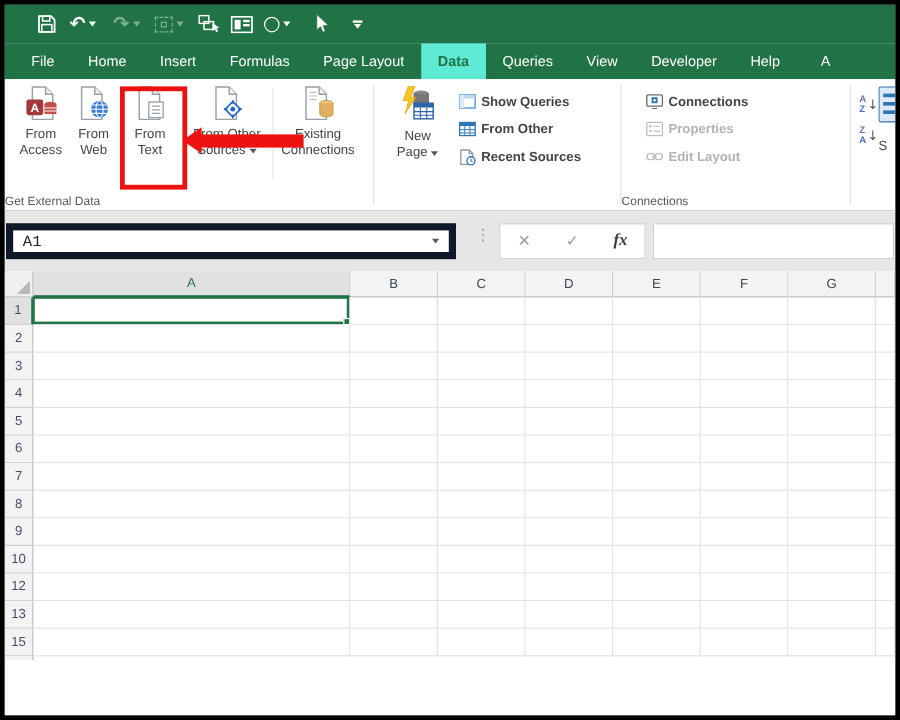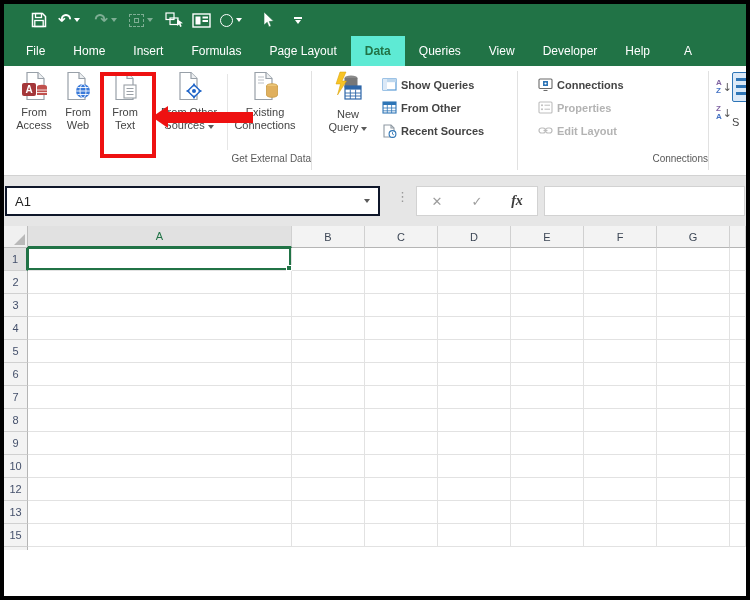--- a/index.html
+++ b/index.html
@@ -23,41 +23,41 @@
   
   .tabbar { height:30px; background:#217346; display:flex; align-items:stretch; flex:none; padding-left:8px; overflow:hidden; }
   .tab { color:#fff; font-size:12px; padding:0 14px; display:flex; align-items:center; white-space:nowrap; }
   .tab.active { background:#5eead4; color:#217346; font-weight:bold; }
   .tab.partial { margin-left:10px; padding:0 4px 0 10px; }
 
   
   .ribbon { height:110px; background:#fff; border-bottom:1px solid #d2d2d2; flex:none; display:flex; color:#444; position:relative; }
   .rgroup { display:flex; flex-direction:column; }
   .rgroup .content { flex:1; display:flex; align-items:flex-start; padding-top:4px; }
-  .glabel { text-align:right; font-size:10px; color:#595959; padding-bottom:11px; white-space:nowrap; }
+  .glabel { text-align:left; font-size:10px; color:#595959; padding-bottom:1px; white-space:nowrap; }
   .gsep { width:1px; background:#e1e1e1; margin:5px 0; flex:none; }
   .insep { width:1px; background:#e6e6e6; margin-top:4px; height:76px; flex:none; }
 
   .bigbtn { display:flex; flex-direction:column; align-items:center; padding-top:1px; font-size:11px; line-height:1.18; text-align:center; }
   .bigbtn .blabel { margin-top:5px; }
   .smallcol { display:flex; flex-direction:column; justify-content:flex-start; padding-top:3px; }
   .smallbtn { display:flex; align-items:center; gap:4px; font-size:11px; height:23px; white-space:nowrap;font-weight:bold; }
   .smallbtn.disabled { color:#b3b3b3; }
 
   .sorticon { display:inline-flex; align-items:center; gap:1px; }
   .sorticon .letters { display:flex; flex-direction:column; font-size:8px; font-weight:bold; line-height:1.05; }
   .sorticon .arr { font-family:"DejaVu Sans",sans-serif; font-size:11px; color:#555; }
   .purple { color:#8064a2; } .blue { color:#4472c4; }
   .partial-sort { width:16px; overflow:hidden; display:flex; flex-direction:column; align-items:flex-start; padding-top:2px; font-size:11px; }
   .partial-sort .bigfrag { width:24px; height:30px; border:1.5px solid #2e75b6; border-radius:2px; background:#dce9f7; position:relative; }
   .partial-sort .bigfrag i { position:absolute; left:3px; right:-10px; height:3px; background:#2e75b6; display:block; }
 
   
   .fbar { height:50px; background:#e6e6e6; flex:none; position:relative; font-size:12px; }
-  .namebox { position:absolute; left:1px; top:10px; width:375px; height:30px; background:#fff; border:2px solid #0f172a; display:flex; align-items:center; padding:0 8px; color:#222; font-size:13px; }
+  .namebox { position:absolute; left:1px; top:10px; width:375px; height:30px; background:#fff; border:6px solid #0f172a; display:flex; align-items:center; padding:0 8px; color:#222; font-size:13px;font-family:Liberation Mono, monospace; }
   .namebox .caret { margin-left:auto; }
   .fdots { position:absolute; left:392px; top:14px; color:#9a9a9a; font-family:"DejaVu Sans",sans-serif; font-size:13px; letter-spacing:0; line-height:1; }
   .fbtns { position:absolute; left:412px; top:10px; width:122px; height:30px; background:#fff; border:1px solid #d2d2d2; display:flex; }
   .fbtn { width:40px; display:flex; align-items:center; justify-content:center; color:#9d9d9d; font-size:13px; }
   .fbtn.fx { color:#3c3c3c; font-family:"Liberation Serif",serif; font-style:italic; font-weight:bold; font-size:14px; }
   .finput { position:absolute; left:540px; top:10px; right:1px; height:30px; background:#fff; border:1px solid #d2d2d2; }
 
   
   .grid { flex:1; background:#fff; overflow:hidden; font-size:11px; }
   .hdr-row { display:flex; height:22px; }
@@ -218,21 +218,21 @@
       <div class="content" style="padding-left:10px">
         <div class="bigbtn" style="width:52px">
           <svg width="32" height="32" viewBox="0 0 32 32">
               <ellipse cx="19" cy="7" rx="6.5" ry="2.6" fill="#8a8a8a"></ellipse>
               <path d="M12.5 7 v9 a6.5 2.6 0 0 0 13 0 v-9" fill="#777"></path>
               <polygon points="8,1 14,1 10,10 14.5,10 5.5,24 8.5,13 4,13" fill="#f7c325" stroke="#d79c00" stroke-width=".5"></polygon>
               <rect x="13" y="15" width="16" height="13" fill="#fff" stroke="#2e66a8" stroke-width="1.2"></rect>
               <rect x="13" y="15" width="16" height="3.6" fill="#2e66a8"></rect>
               <path d="M13 22 h16 M13 25 h16 M18.3 18.6 v9.4 M23.6 18.6 v9.4" stroke="#2e66a8" stroke-width=".9"></path>
             </svg>
-          <span class="blabel"><span>New</span><br><span>Query</span><span class="caret"></span></span>
+          <span class="blabel"><span>New</span><br><span>Page</span><span class="caret"></span></span>
         </div>
         <div class="smallcol" style="margin-left:8px">
           <div class="smallbtn">
             <svg width="15" height="13" viewBox="0 0 15 13">
                 <rect x="1" y="1" width="13" height="11" fill="#fff" stroke="#5b9bd5" stroke-width="1.2"></rect>
                 <rect x="1" y="1" width="13" height="3.2" fill="#bdd7ee"></rect>
                 <rect x="1" y="1" width="4" height="11" fill="#dce9f7"></rect>
               </svg>
             <span>Show Queries</span>
           </div>

